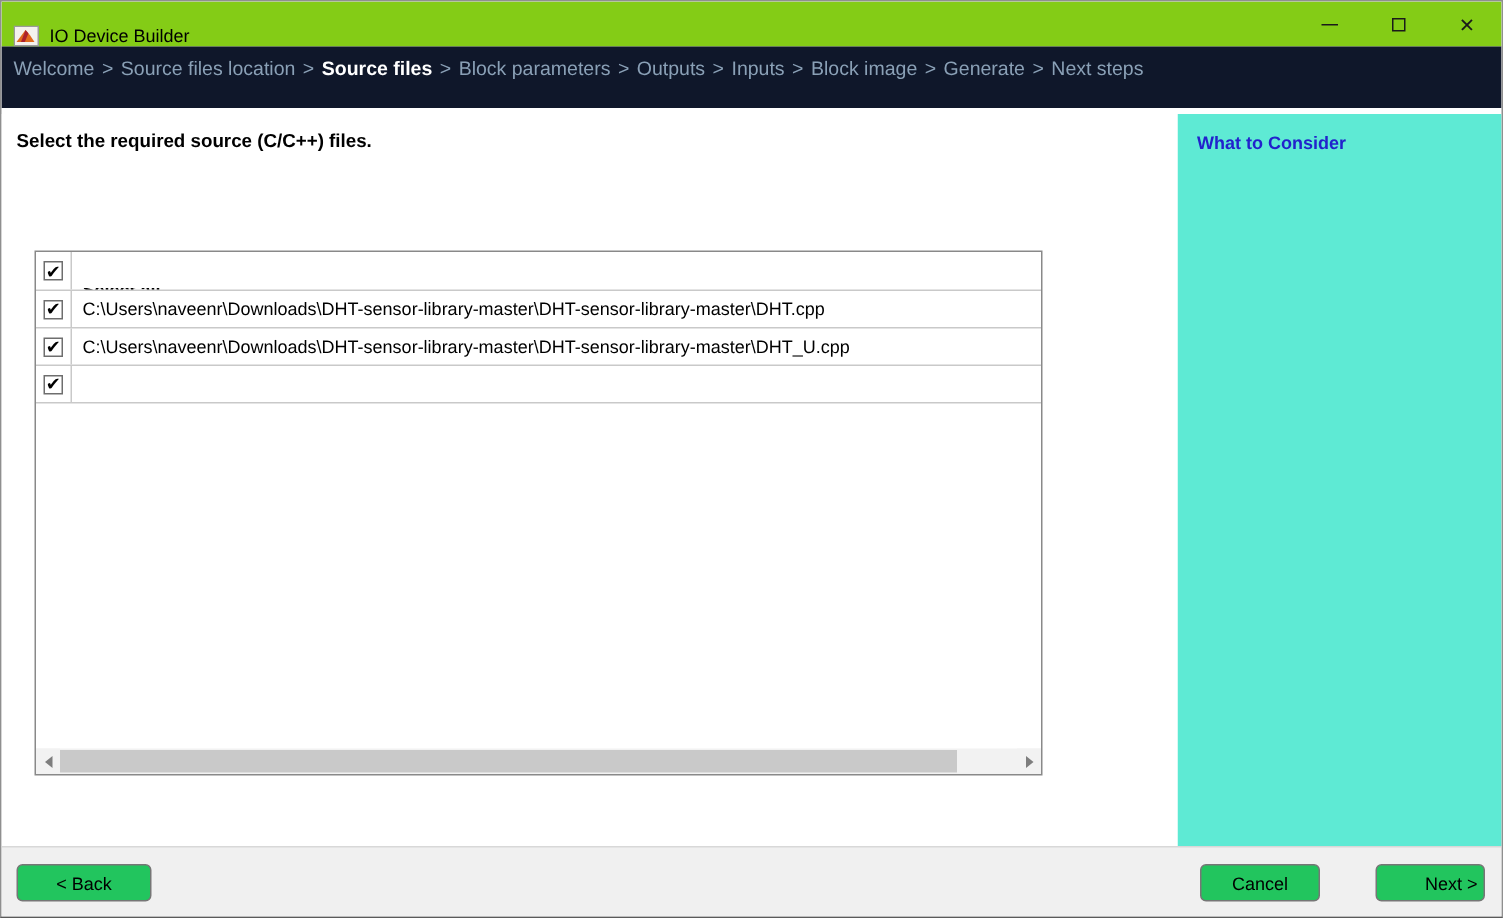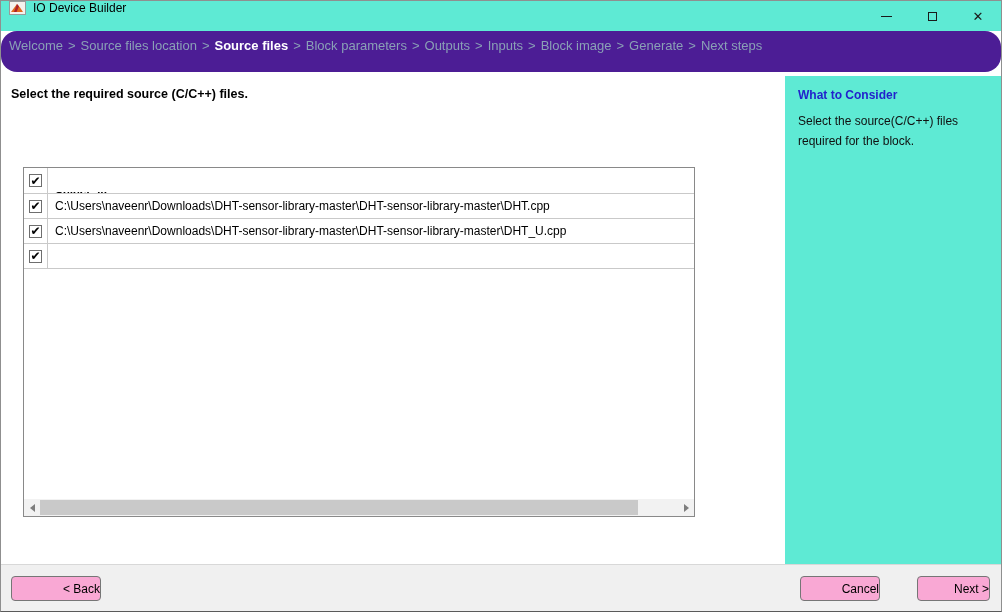--- a/index.html
+++ b/index.html
@@ -3,30 +3,30 @@
 <meta charset="utf-8">
 <style>
   * { margin:0; padding:0; box-sizing:border-box; }
   body { font-family:"Liberation Sans", sans-serif; background:#cfcfcf; }
   .window{
     position:relative; width:1002px; height:612px; background:#fff;
     border:1px solid #8f8f8f; border-bottom-color:#5a5a5a; overflow:hidden;
     font-family:"Liberation Sans", sans-serif;
   }
   
-  .titlebar{ height:30px; background:#5eead4; display:flex; align-items:flex-start; }
+  .titlebar{ height:30px; background:#84cc16; display:flex; align-items:flex-end; }
   .app-icon{ margin-left:8px; width:17px; height:14px; display:inline-block; }
   .title-text{ margin-left:7px; font-size:12px; color:#000; }
   .win-controls{ margin-left:auto; display:flex; height:100%; }
   .ctrl{ width:46px; height:100%; display:flex; align-items:center; justify-content:center; background:transparent; border:none; cursor:default; }
   .min-bar{ width:11px; height:0; border-top:1px solid #1a1a1a; display:inline-block; }
   .max-box{ width:9px; height:9px; border:1px solid #1a1a1a; display:inline-block; }
   .close-x{ font-size:13px; color:#1a1a1a; line-height:13px; }
   
-  .navbar{ height:41px; background:#4c1d95; padding:7px 0 0 8px; font-size:13px;border-radius:16px; }
+  .navbar{ height:41px; background:#0f172a; padding:7px 0 0 8px; font-size:13px; }
   .crumb{ color:#8aa0b6; }
   .crumb.active{ color:#ffffff; font-weight:bold; }
   .crumb-sep{ color:#8aa0b6; margin:0 5px; }
   
   .content{ position:absolute; top:75px; left:0; right:0; bottom:47px; display:flex; }
   .main{ flex:1; position:relative; background:#fff; }
   .heading{ position:absolute; left:10px; top:11px; font-size:12.5px; font-weight:bold; color:#000; }
   
   .filetable{ position:absolute; left:22px; top:91px; width:672px; height:350px; border:1px solid #898989; background:#fff; }
   .trow{ display:flex; align-items:stretch; height:25px; border-bottom:1px solid #c9c9c9; }
@@ -40,21 +40,21 @@
   .arr-l{ width:0; height:0; border-top:4px solid transparent; border-bottom:4px solid transparent; border-right:5px solid #7e7e7e; }
   .arr-r{ width:0; height:0; border-top:4px solid transparent; border-bottom:4px solid transparent; border-left:5px solid #7e7e7e; }
   .sthumb{ width:598px; height:15px; background:#c9c9c9; }
   .strack{ flex:1; }
   
   .sidebar{ width:216px; background:#5eead4; padding:12px 13px; flex:none; }
   .sb-title{ color:#2222cc; font-weight:bold; font-size:12px; margin-bottom:9px; }
   .sb-body{ font-size:12px; color:#101010; line-height:1.7; }
   
   .footer{ position:absolute; left:0; right:0; bottom:0; height:47px; background:#f0f0f0; border-top:1px solid #d8d8d8; }
-  .btn{ position:absolute; top:11px; height:25px; border:1px solid #767676; border-radius:4px; background:#f9a8d4; font-family:"Liberation Sans", sans-serif; font-size:12px; color:#000; cursor:default;text-align:right; }
+  .btn{ position:absolute; top:11px; height:25px; border:1px solid #767676; border-radius:4px; background:#22c55e; font-family:"Liberation Sans", sans-serif; font-size:12px; color:#000; cursor:default; }
   .btn-back{ left:10px; width:90px; }
   .btn-cancel{ right:121px; width:80px; }
   .btn-next{ right:11px; width:73px;padding-left:28px; }
 </style>
 </head>
 <body>
 
 <div class="window">
 
   <div class="titlebar">
@@ -131,21 +131,20 @@
           <span class="strack"></span>
           <button class="sbtn">
               <span class="arr-r"></span>
             </button>
         </div>
       </div>
     </div>
 
     <div class="sidebar">
       <div class="sb-title">What to Consider</div>
-      <div class="sb-body">Select the source(C/C++) files required for the block.</div>
     </div>
   </div>
 
   <div class="footer">
     <button class="btn btn-back">&lt; Back</button>
     <button class="btn btn-cancel">Cancel</button>
     <button class="btn btn-next">Next &gt;</button>
   </div>
 
 </div>

